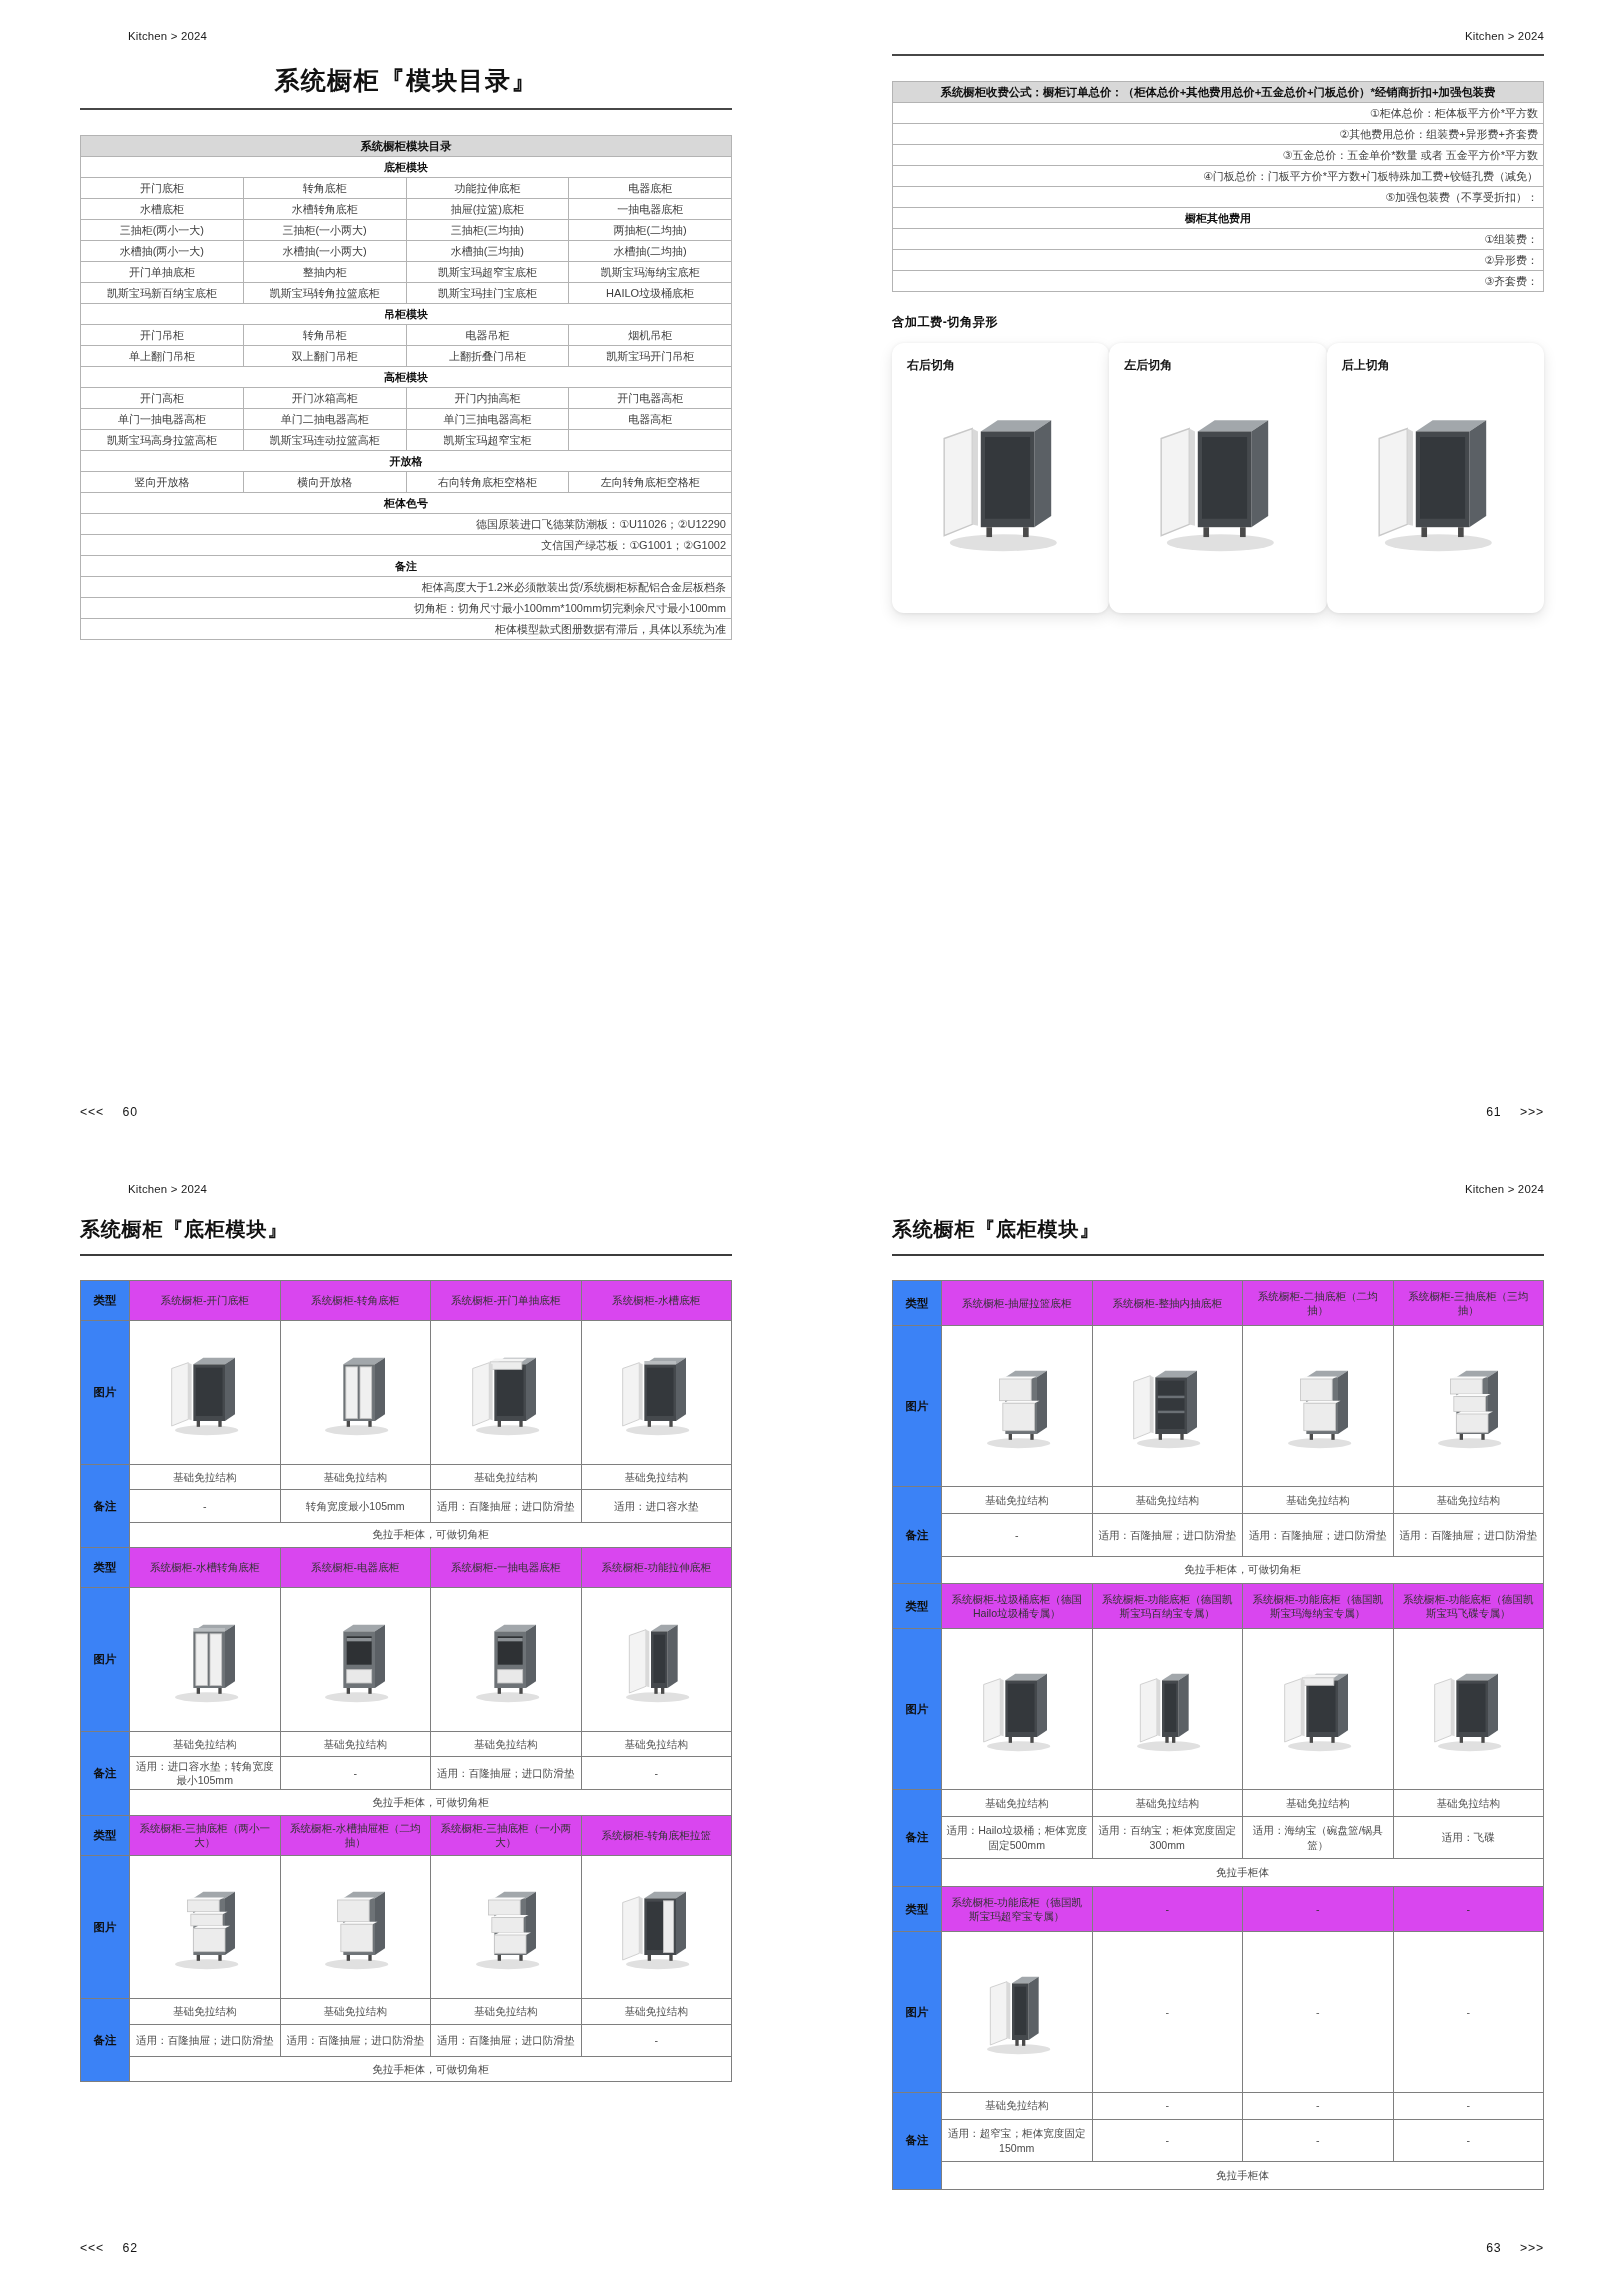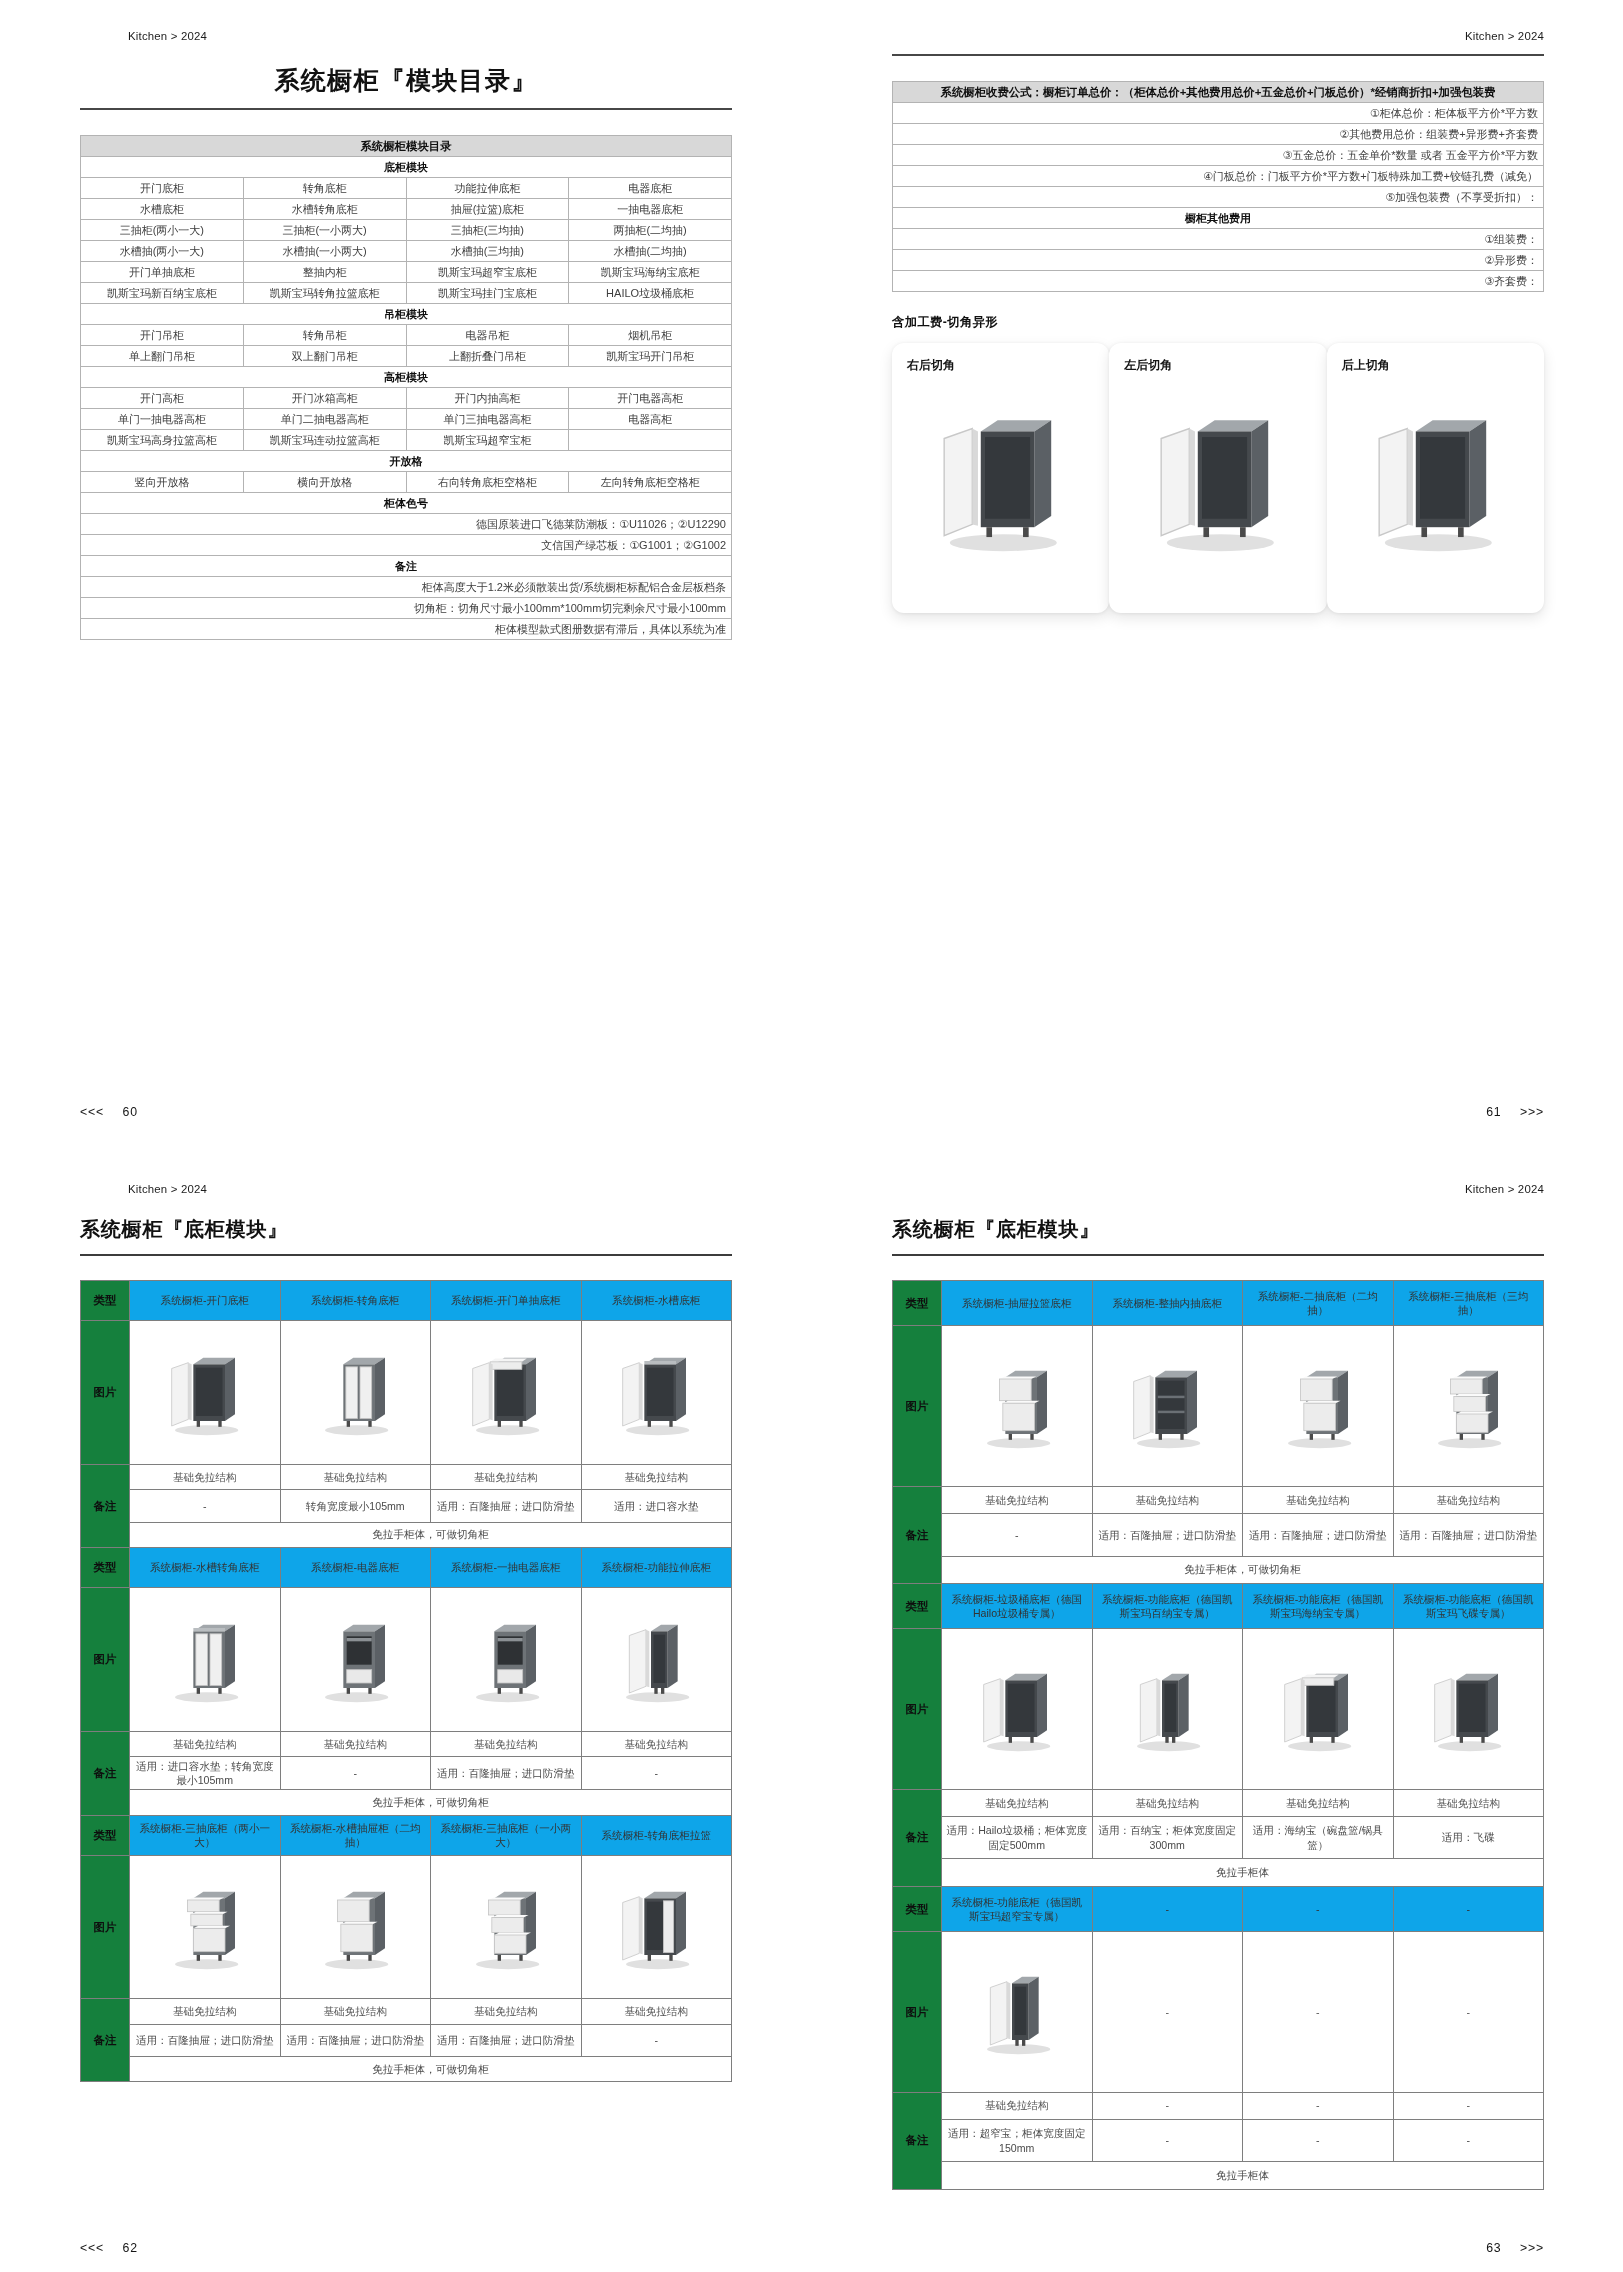--- a/index.html
+++ b/index.html
@@ -23,22 +23,22 @@
   table.mod td{border:0.8px solid #b3b3b3;height:20px;text-align:center;padding:0 5px;
     overflow:hidden;white-space:nowrap;line-height:12.7px;}
   table.mod tr.header td{background:#d8d8d8;font-weight:700;color:#101010;font-size:11.4px;}
   table.mod tr.sub td{font-weight:700;color:#101010;font-size:11px;background:#fff;}
   table.mod tr.full td{text-align:right;padding-left:7px;}
 
   
   table.sec{width:100%;border-collapse:collapse;margin-top:24px;table-layout:fixed;
     font-size:10.6px;color:#454545;border:1.7px solid #5c5c5c;}
   table.sec td{border:0.8px solid #7e7e7e;text-align:center;padding:1.7px 4.2px;line-height:14.4px;}
-  table.sec td.lbl{font-weight:700;color:#0e0e0e;font-size:11.4px;background:#15803d;}
-  table.sec td.hdr{background:#0ea5e9;color:#333;}
+  table.sec td.lbl{font-weight:700;color:#0e0e0e;font-size:11.4px;background:#3b82f6;}
+  table.sec td.hdr{background:#d946ef;color:#333;}
   table.sec td.img{background:#fff;vertical-align:middle;color:#555;}
   table.sec td.struct{color:#555;margin-top:16px;}
   table.sec td.note{color:#4a4a4a;}
   table.sec td.fullr{color:#4a4a4a;}
   table.sec.s62 td.hdr{height:36px;} table.sec.s62 td.img{height:139px;}
   table.sec.s62 td.struct{height:21px;} table.sec.s62 td.note{height:28px;} table.sec.s62 td.fullr{height:21px;}
   table.sec.s63 td.hdr{height:41px;} table.sec.s63 td.img{height:156px;}
   table.sec.s63 td.struct{height:23px;} table.sec.s63 td.note{height:38px;} table.sec.s63 td.fullr{height:23px;}
   col.c-lbl{width:49px;}
 

